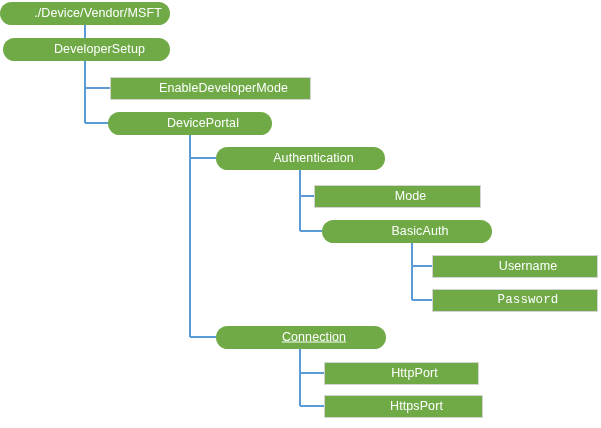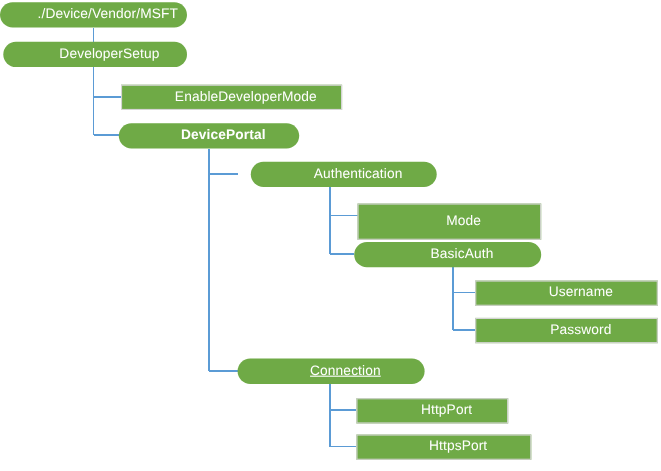--- a/index.html
+++ b/index.html
@@ -102,41 +102,41 @@
   <div id="node-layer">
       <div class="node pill" style="left: 0px; top: 2px; width: 170px; height: 23px;">
         <span class="label">./Device/Vendor/MSFT</span>
       </div>
       <div class="node pill" style="left: 3px; top: 38px; width: 167px; height: 23px;">
         <span class="label">DeveloperSetup</span>
       </div>
       <div class="node rect" style="left: 110px; top: 77px; width: 201px; height: 23px;">
         <span class="label">EnableDeveloperMode</span>
       </div>
-      <div class="node pill" style="left: 108px; top: 112px; width: 164px; height: 23px; font-weight: bold;">
+      <div class="node pill" style="left: 108px; top: 112px; width: 164px; height: 23px;">
         <span class="label">DevicePortal</span>
       </div>
-      <div class="node pill" style="left: 228px; top: 147px; width: 169px; height: 23px;">
+      <div class="node pill" style="left: 216px; top: 147px; width: 169px; height: 23px;">
         <span class="label">Authentication</span>
       </div>
-      <div class="node rect" style="left: 325px; top: 185px; width: 167px; height: 33px;">
+      <div class="node rect" style="left: 314px; top: 185px; width: 167px; height: 23px;">
         <span class="label">Mode</span>
       </div>
       <div class="node pill" style="left: 322px; top: 220px; width: 170px; height: 23px;">
         <span class="label">BasicAuth</span>
       </div>
       <div class="node rect" style="left: 432px; top: 255px; width: 166px; height: 23px;">
         <span class="label">Username</span>
       </div>
-      <div class="node rect" style="left: 432px; top: 289px; width: 166px; height: 23px;">
+      <div class="node rect" style="left: 432px; top: 289px; width: 166px; height: 23px; font-family: Liberation Mono, monospace;">
         <span class="label">Password</span>
       </div>
       <div class="node pill" style="left: 216px; top: 326px; width: 170px; height: 23px; text-decoration: underline;">
         <span class="label">Connection</span>
       </div>
-      <div class="node rect" style="left: 324px; top: 362px; width: 138px; height: 23px;">
+      <div class="node rect" style="left: 324px; top: 362px; width: 155px; height: 23px;">
         <span class="label">HttpPort</span>
       </div>
       <div class="node rect" style="left: 324px; top: 395px; width: 159px; height: 23px;">
         <span class="label">HttpsPort</span>
       </div>
     </div>
 </div>
 
 </body></html>

